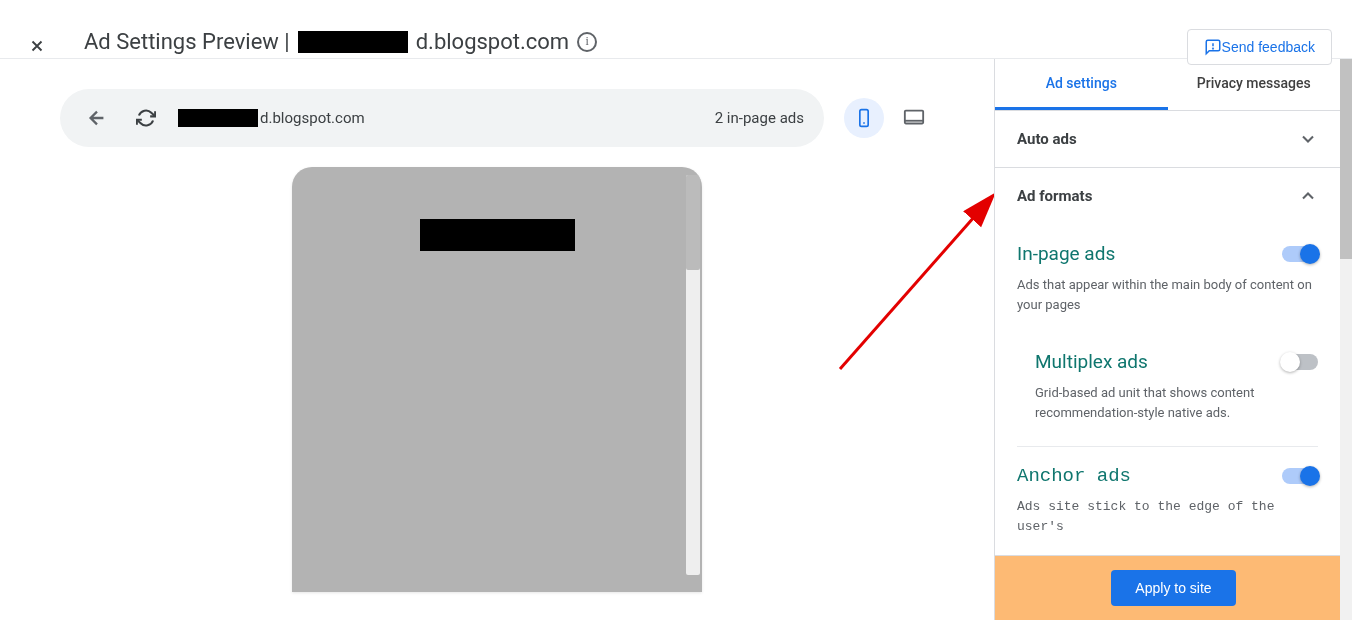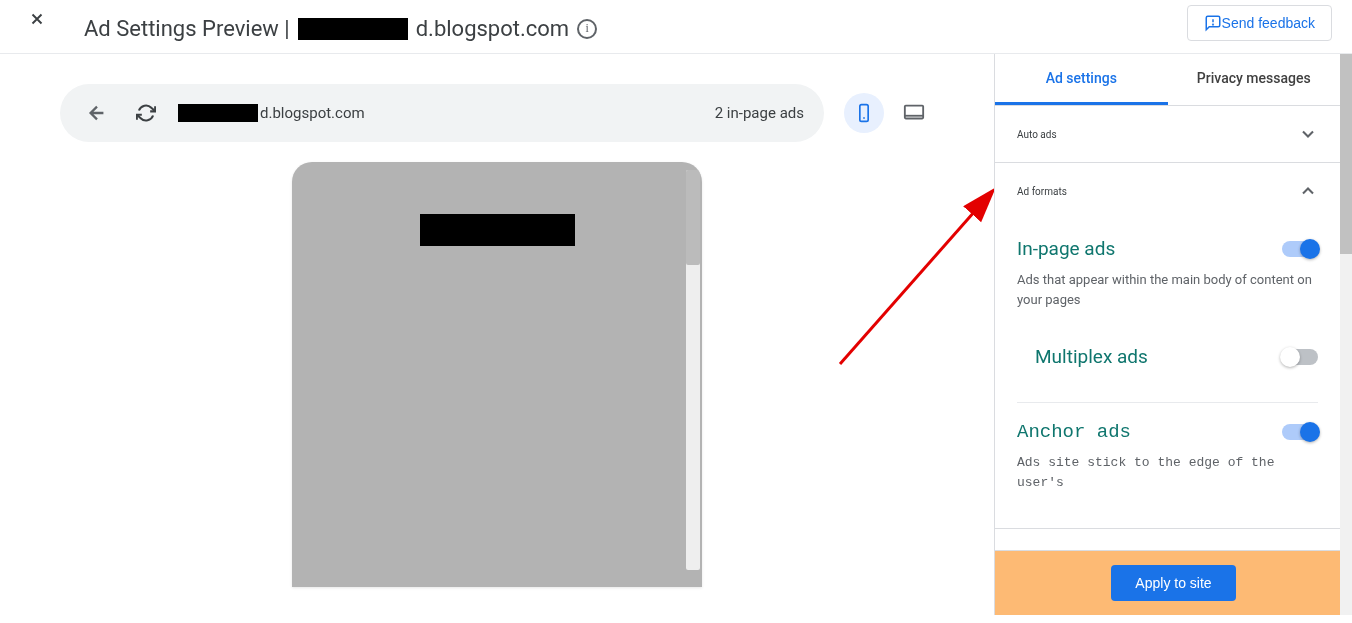--- a/index.html
+++ b/index.html
@@ -1,21 +1,21 @@
 <!DOCTYPE html>
 <html><head>
   <meta charset="utf-8">
   <style>
     * { box-sizing: border-box; margin: 0; padding: 0; }
     body { font-family: 'Google Sans', Roboto, Arial, sans-serif; background: #fff; color: #202124; overflow: hidden; }
     
     .header {
       display: flex;
-      align-items: flex-end;
-      padding: 12px 20px;
+      align-items: flex-start;
+      padding: 29px 20px;
       border-bottom: 1px solid #e8eaed;
       height: 54px;
     }
     .close-btn { background: none; border: none; font-size: 20px; cursor: pointer; color: #5f6368; padding: 8px; }
     .header-title { font-size: 22px; color: #3c4043; margin-left: 30px; display: flex; align-items: center; gap: 8px; }
     .redact-sm { background: #000; display: inline-block; width: 110px; height: 22px; vertical-align: middle; }
     .info-icon { width: 20px; height: 20px; border: 2px solid #5f6368; border-radius: 50%; display: inline-flex; align-items: center; justify-content: center; font-size: 12px; color: #5f6368; font-family: serif; }
     .feedback-btn { margin-left: auto; border: 1px solid #dadce0; background: #fff; color: #1a73e8; padding: 8px 16px; border-radius: 4px; font-size: 14px; font-weight: 500; cursor: pointer; display: flex; align-items: center; }
     .feedback-icon { width: 18px; height: 18px; }
     
@@ -67,21 +67,21 @@
     
     .sidebar { width: 358px; border-left: 1px solid #dadce0; display: flex; flex-direction: column; position: relative; }
     .sidebar-scroll-track { position: absolute; right: 0; top: 0; width: 12px; height: 100%; background: #f1f1f1; }
     .sidebar-scroll-thumb { width: 100%; height: 200px; background: #c1c1c1; }
     .tabs { display: flex; border-bottom: 1px solid #dadce0; }
     .tab { flex: 1; text-align: center; padding: 16px 8px; font-size: 14px; font-weight: 500; color: #404040; cursor: pointer; border-bottom: 3px solid transparent; }
     .tab.active { color: #1a73e8; border-bottom-color: #1a73e8; }
     
     .section { border-bottom: 1px solid #dadce0; }
     .section-header { display: flex; align-items: center; justify-content: space-between; padding: 18px 22px; cursor: pointer; }
-    .section-title { font-size: 10px; font-weight: 400; color: #3c4043; }
+    .section-title { font-size: 15px; font-weight: 700; color: #3c4043; }
     .chevron { color: #5f6368; }
     
     .formats-body { padding: 0 22px 18px 22px; overflow-y: auto; }
     .format-item { padding: 18px 0; border-bottom: 0; }
     .format-item.sub { padding-left: 18px; }
     .format-divider { border-top: 1px solid #e8eaed; margin-top: 6px; padding-top: 18px; font-family: Liberation Mono, monospace; }
     .format-head { display: flex; align-items: center; justify-content: space-between; margin-bottom: 10px; }
     .format-name { font-size: 19px; color: #0f766e; }
     .format-desc { font-size: 13px; color: #5f6368; line-height: 1.5; }
     
@@ -220,20 +220,21 @@
           <div class="format-desc">Ads that appear within the main body of content on your pages</div>
         </div>
 
         <div class="format-item sub">
           <div class="format-head">
             <span class="format-name">Multiplex ads</span>
             <div class="toggle off">
                   <div class="toggle-knob"></div>
                 </div>
           </div>
+          <div class="format-desc">Grid-based ad unit that shows content recommendation-style native ads.</div>
         </div>
 
         <div class="format-item format-divider">
           <div class="format-head">
             <span class="format-name">Anchor ads</span>
             <div class="toggle on">
                   <div class="toggle-knob"></div>
                 </div>
           </div>
           <div class="format-desc">Ads site stick to the edge of the user's</div>

